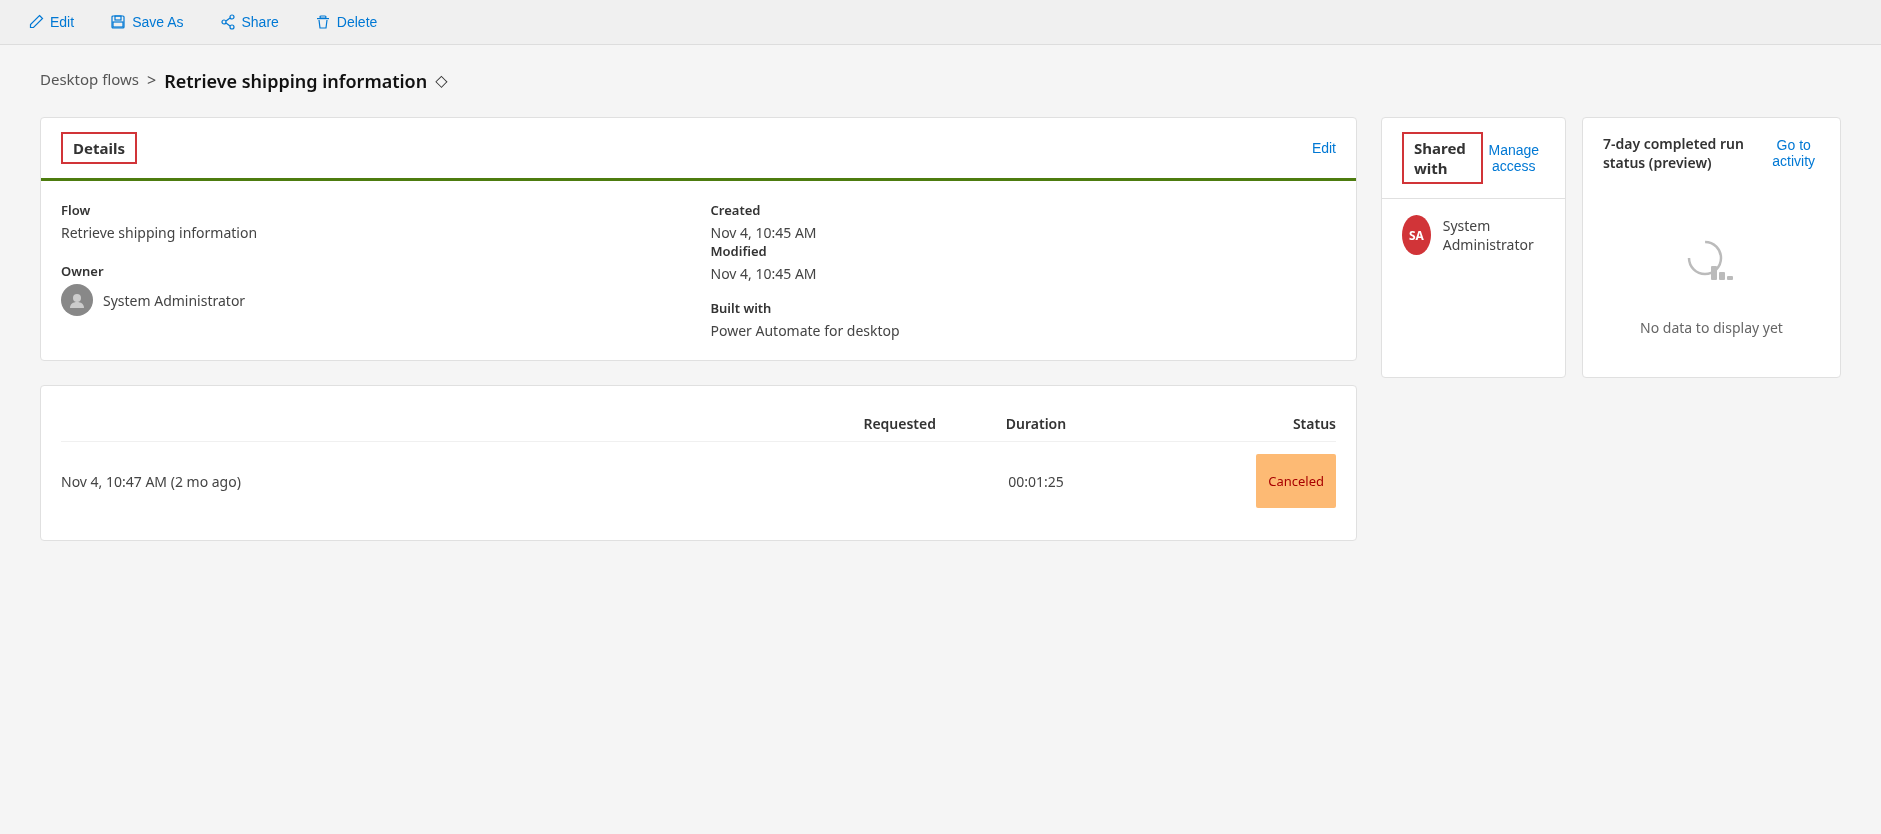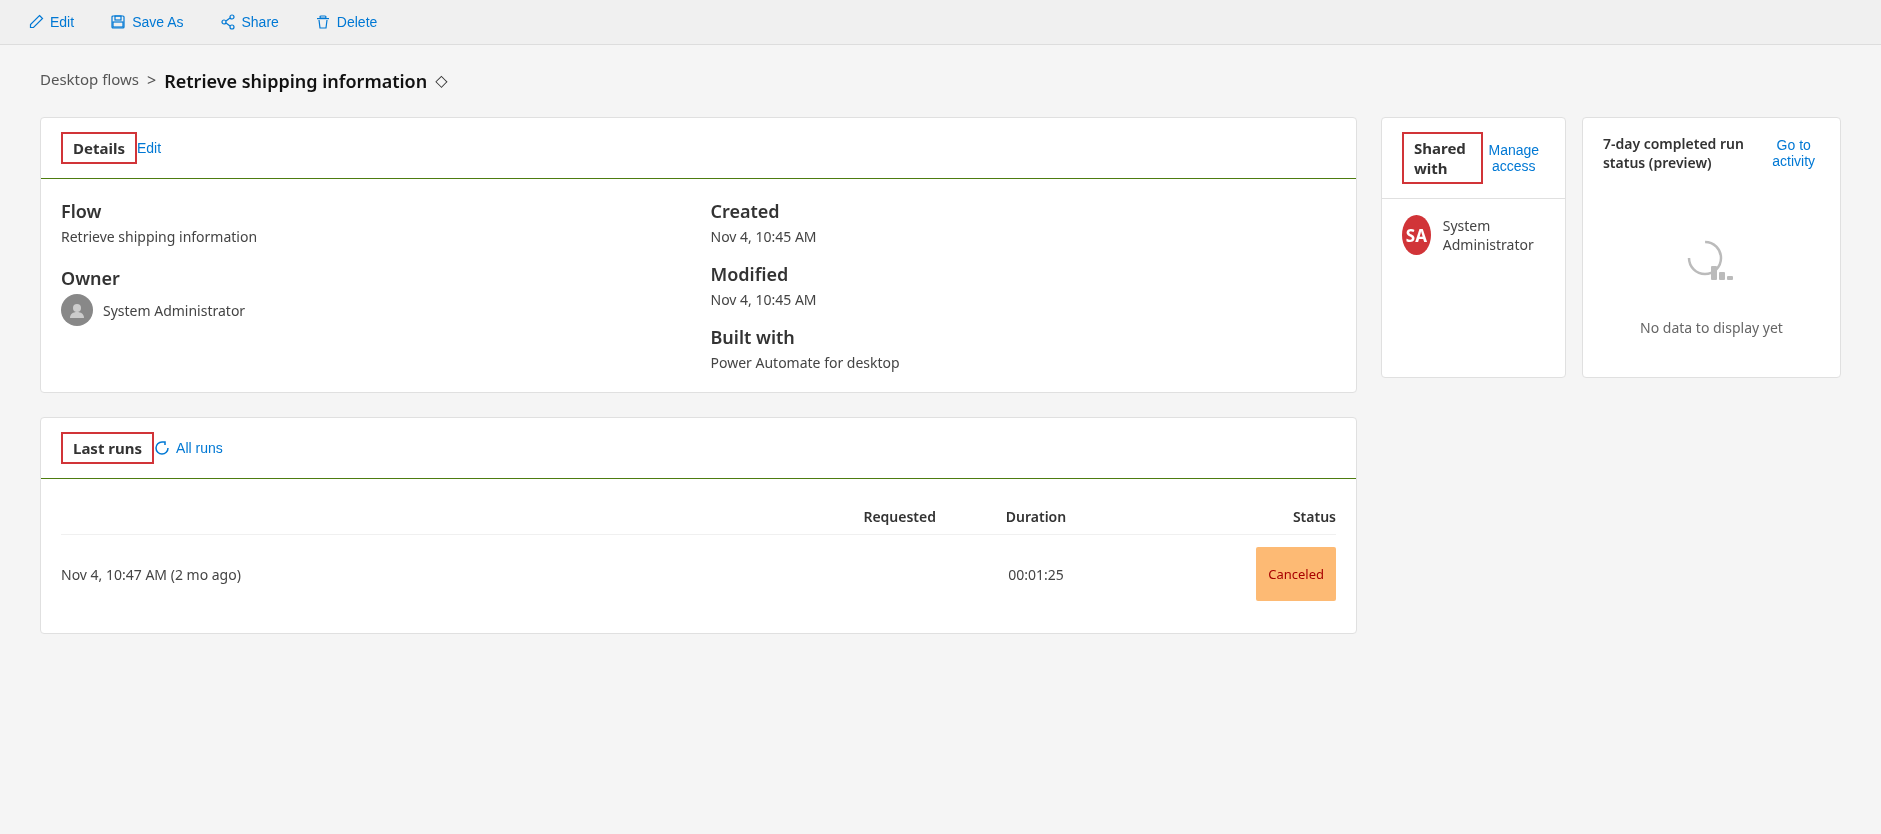--- a/index.html
+++ b/index.html
@@ -74,22 +74,23 @@
       gap: 16px;
     }
     .card {
       background: #fff;
       border: 1px solid #e0e0e0;
       border-radius: 4px;
     }
     .card-header {
       display: flex;
       align-items: center;
+      justify-content: space-between;
       padding: 14px 20px;
-      border-bottom: 1px solid #4d7c0f;
+      border-bottom: 3px solid #4d7c0f;
     }
     .card-title {
       font-weight: 700;
       font-size: 15px;
       border: 2px solid #d13438;
       padding: 4px 10px;
       display: inline-block;
     }
     .card-action {
       color: #0078d4;
@@ -110,21 +111,21 @@
       gap: 24px;
     }
     .detail-group {
       display: flex;
       flex-direction: column;
       gap: 4px;
     }
     .detail-label {
       font-weight: 600;
       color: #333;
-      font-size: 18px;
+      font-size: 13px;
     }
     .detail-value {
       color: #444;
       font-size: 14px;
     }
     .owner-row {
       display: flex;
       align-items: center;
       gap: 10px;
     }
@@ -191,21 +192,21 @@
       display: flex;
       align-items: center;
       gap: 12px;
     }
     .sa-avatar {
       width: 40px;
       height: 40px;
       border-radius: 50%;
       background: #d13438;
       color: white;
-      font-size: 17px;
+      font-size: 12px;
       font-weight: 700;
       display: flex;
       align-items: center;
       justify-content: center;
     }
     .run-status-section {
       background: #fff;
       border: 1px solid #e0e0e0;
       border-radius: 4px;
       padding: 16px 20px;
@@ -315,44 +316,34 @@
                   <span class="detail-value">System Administrator</span>
                 </div>
               </div>
             </div>
 
             <div>
               <div class="detail-group">
                 <span class="detail-label">Created</span>
                 <span class="detail-value">Nov 4, 10:45 AM</span>
               </div>
-              <div class="detail-group" style="margin-top:16px">
+              <div class="detail-group" style="">
                 <span class="detail-label">Modified</span>
                 <span class="detail-value">Nov 4, 10:45 AM</span>
               </div>
               <div class="detail-group" style="margin-top:16px">
                 <span class="detail-label">Built with</span>
                 <span class="detail-value">Power Automate for desktop</span>
               </div>
             </div>
           </div>
         </div>
       </div>
 
       <div class="card">
-        <div class="card-header">
-          <span class="card-title">Last runs</span>
-          <button class="card-action">
-            <svg width="16" height="16" viewBox="0 0 16 16" fill="none">
-              <path d="M14 8A6 6 0 1 1 8 2" stroke="#0078d4" stroke-width="1.5" fill="none"></path>
-              <polyline points="8,2 11,2 11,5" stroke="#0078d4" stroke-width="1.5" fill="none"></polyline>
-            </svg>
-            <span>All runs</span>
-          </button>
-        </div>
         <div class="card-body">
           <table class="last-runs-table">
             <thead>
               <tr>
                 <th>Requested</th>
                 <th style="width:200px; text-align:center;">Duration</th>
                 <th style="width:200px; text-align:right;">Status</th>
               </tr>
             </thead>
             <tbody>

